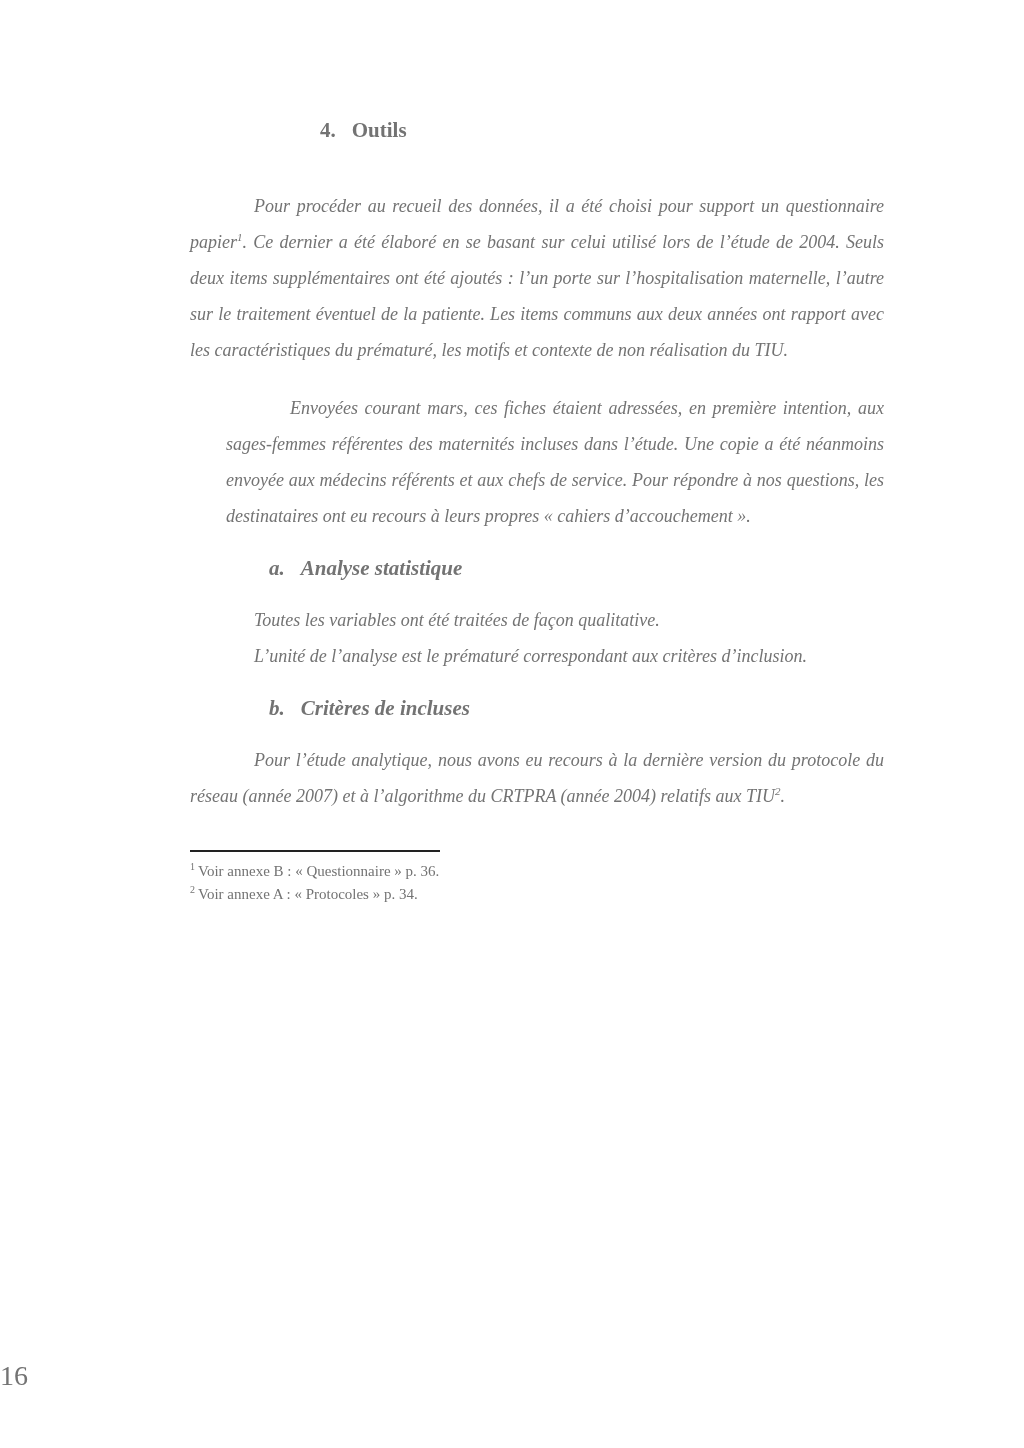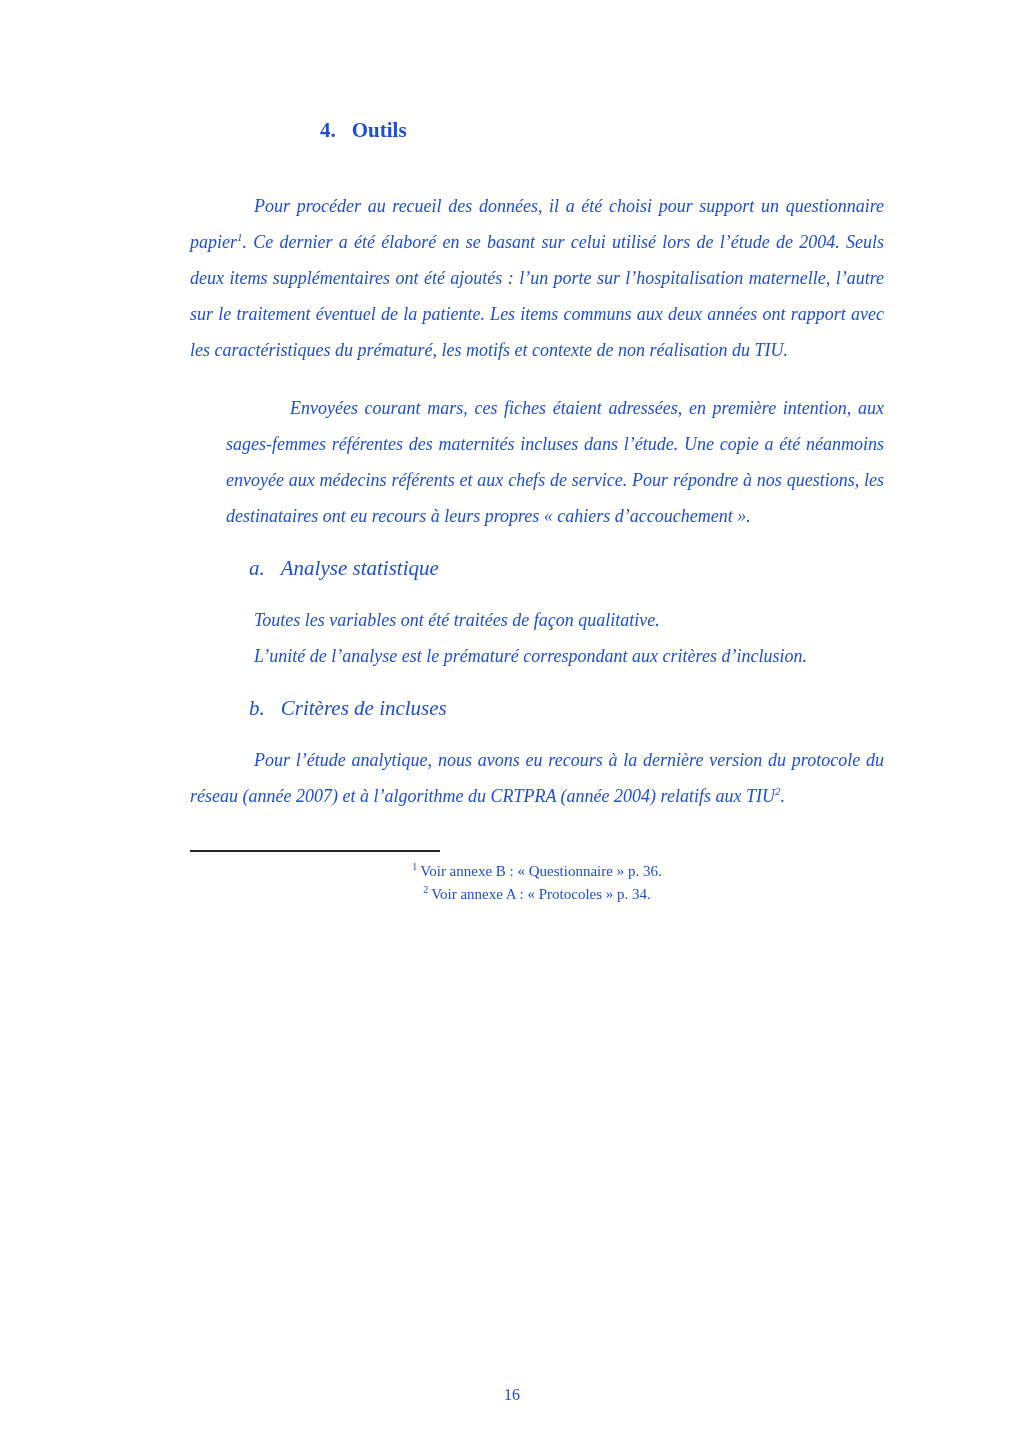--- a/index.html
+++ b/index.html
@@ -3,42 +3,42 @@
 <meta charset="utf-8">
 <style>
   * { margin: 0; padding: 0; box-sizing: border-box; }
   html, body { background: #ffffff; }
   .page {
     position: relative;
     width: 1024px;
     height: 1448px;
     margin: 0 auto;
     background: #ffffff;
-    color: #1d4ed8;
+    color: #737373;
     font-family: "Liberation Serif", "DejaVu Serif", serif;
     overflow: hidden;
   }
   .content {
     position: absolute;
     left: 190px;
     top: 112px;
     width: 694px;
   }
   .h-main {
     font-size: 21px;
     font-weight: bold;
     line-height: 36px;
     margin: 0 0 40px 130px;
   }
   .h-sub {
     font-size: 21px;
-    font-weight: normal;
+    font-weight: bold;
     font-style: italic;
     line-height: 36px;
-    margin: 16px 0 16px 59px;
+    margin: 16px 0 16px 79px;
   }
   .h-num { margin-right: 16px; }
   .body-p {
     font-size: 18px;
     line-height: 36px;
     text-align: justify;
     text-indent: 64px;
     font-style: italic;
   }
   .p-gap { margin-top: 22px; margin-left: 36px; }
@@ -50,35 +50,34 @@
   .footnotes { margin-top: 36px; }
   .fn-rule {
     width: 250px;
     border: none;
     border-top: 2px solid #222222;
     margin: 0 0 8px 0;
   }
   .fn-item {
     font-size: 15px;
     line-height: 23px;
-    text-align: center;
   }
   .fn-item sup {
     font-size: 10px;
     line-height: 0;
     vertical-align: super;
     margin-right: 3px;
   }
   .page-number {
     position: absolute;
-    bottom: 44px;
+    bottom: 56px;
     left: 0;
     width: 100%;
-    text-align: center;
-    font-size: 16px;
+    text-align: left;
+    font-size: 28px;
   }
 </style>
 </head>
 <body>
 
 <div class="page">
   <div class="content">
 
     <h1 class="h-main"><span class="h-num">4.</span><span>Outils</span></h1>
 

